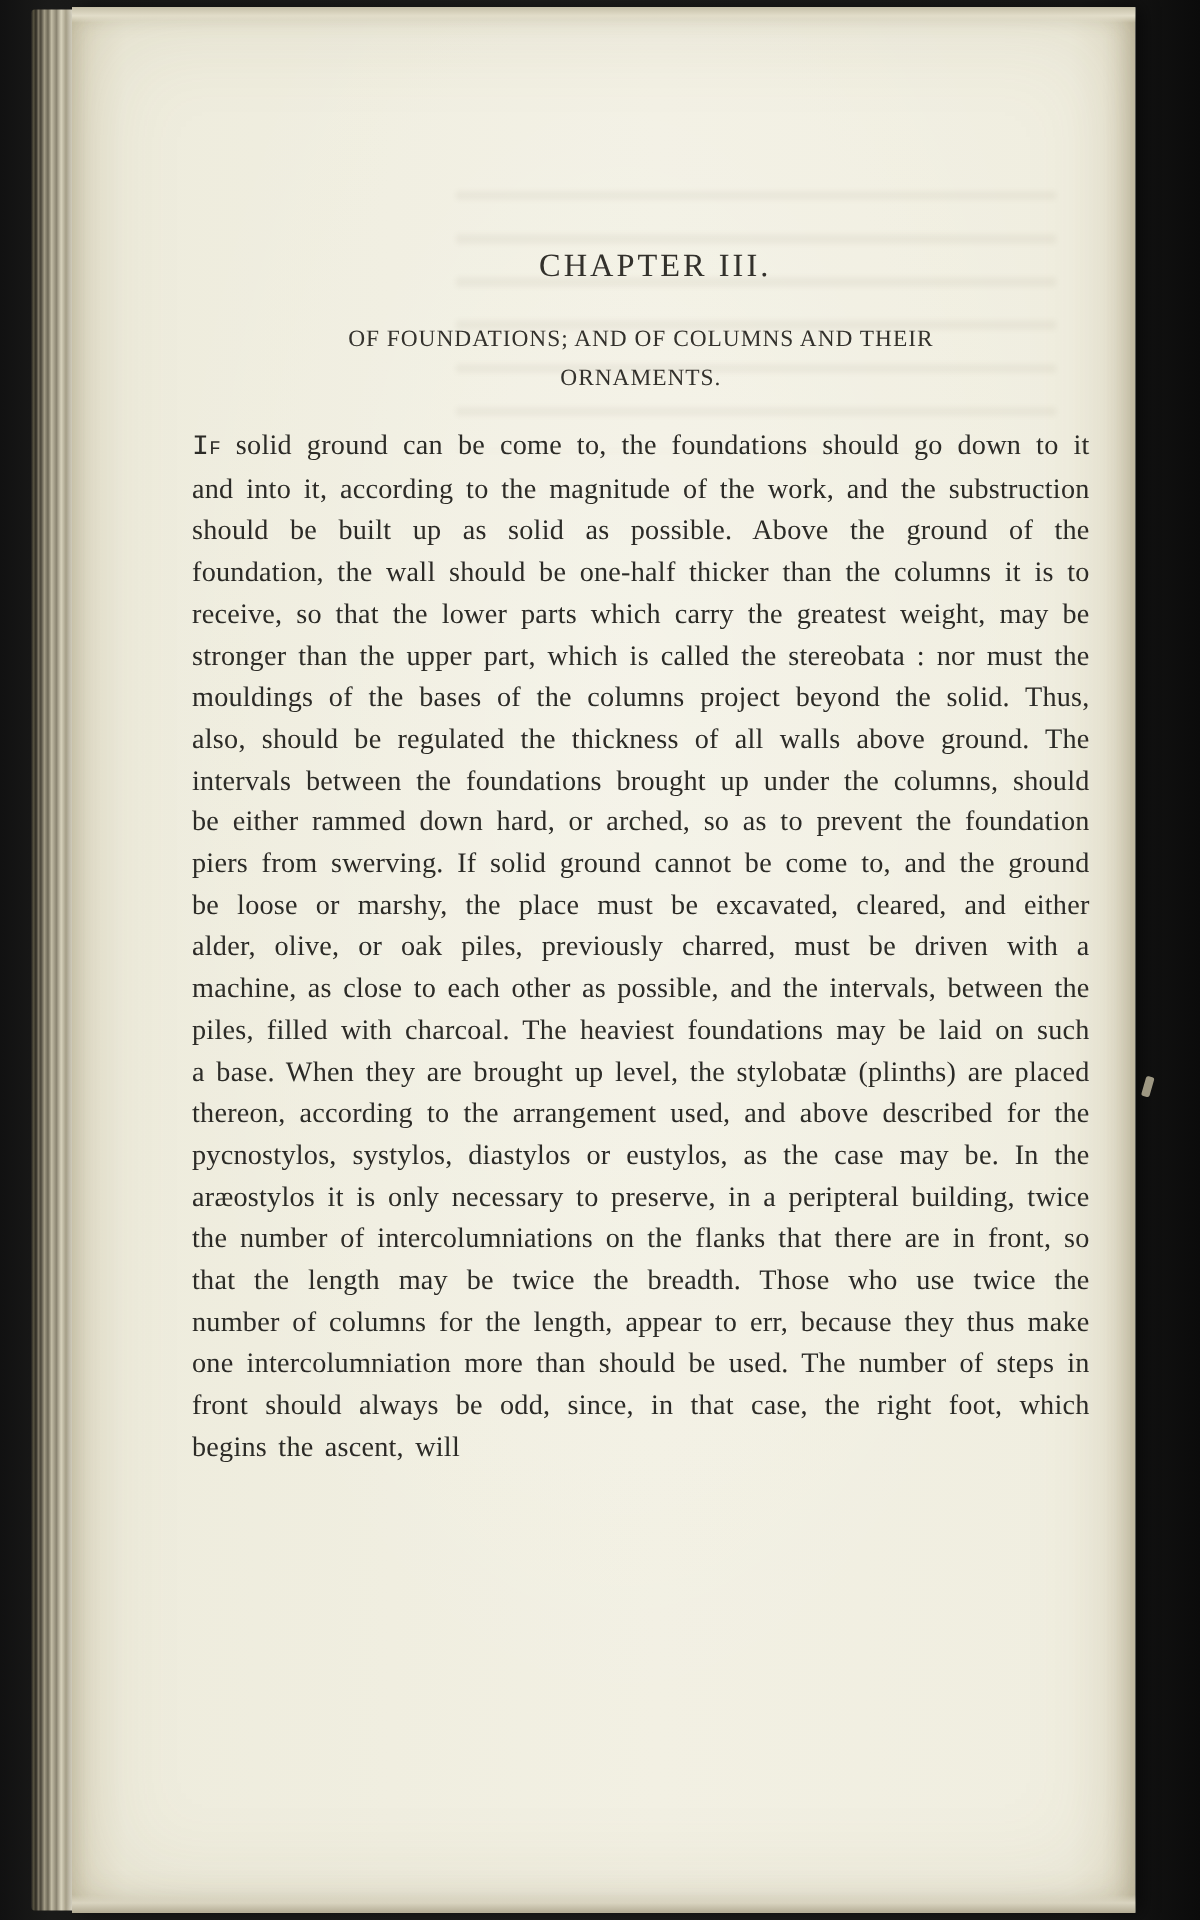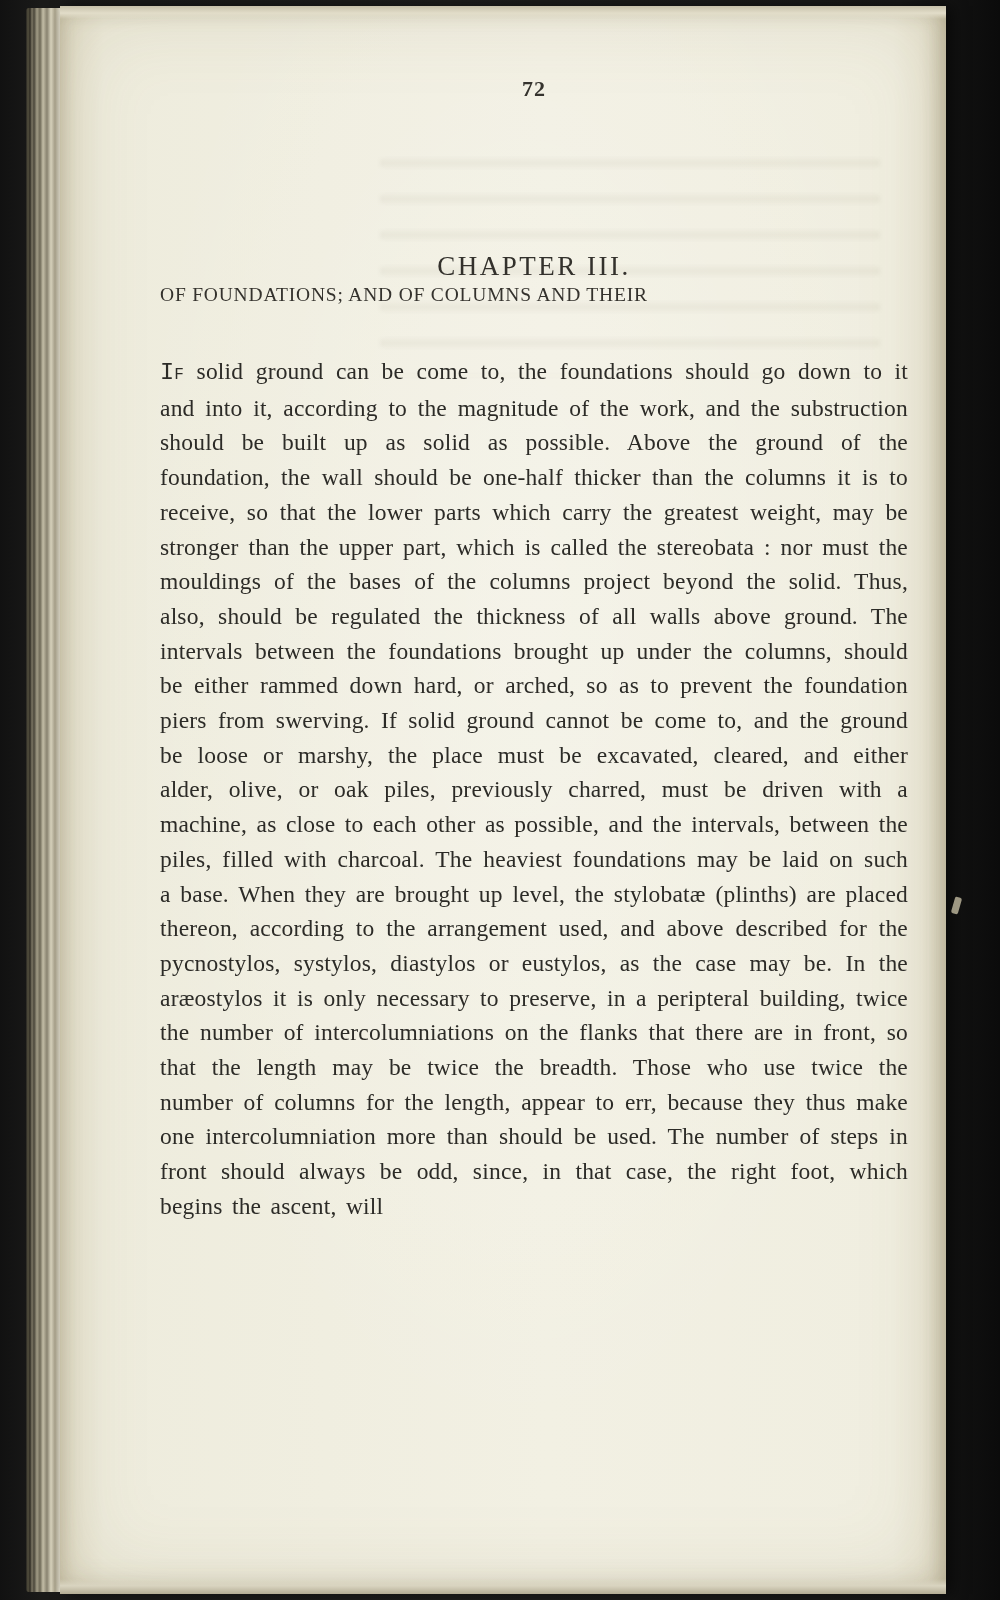--- a/index.html
+++ b/index.html
@@ -108,40 +108,38 @@
     text-align: center;
     font-size: 22px;
     font-weight: bold;
     letter-spacing: 1px;
     color: #35332e;
   }
 
   .chapter-heading {
     position: absolute;
     top: 200px;
-    left: 0;
+    left: 12px;
     width: 100%;
     text-align: center;
     font-size: 27px;
     letter-spacing: 2.5px;
     color: #33312c;
-    margin-top: 45px;
   }
 
   .section-title {
     position: absolute;
     top: 260px;
     left: 0;
     width: 100%;
-    text-align: left;
+    text-align: center;
     font-size: 19.5px;
     line-height: 33px;
     letter-spacing: 0.8px;
     color: #34322d;
-    margin-top: 12px;
   }
 
   .body-paragraph {
     position: absolute;
     top: 348px;
     left: 0;
     width: 748px;
     margin: 0;
     font-size: 23.5px;
     line-height: 34.7px;
@@ -157,25 +155,25 @@
 </style>
 </head>
 <body>
 
 <div class="page-edges"></div>
 
 <div class="page">
   <div class="showthrough"></div>
 
   <div class="content">
-    <div class="page-number">72</div>
 
     <div class="chapter-heading">CHAPTER III.</div>
 
     <div class="section-title">
       <div>OF FOUNDATIONS; AND OF COLUMNS AND THEIR</div>
+      <div>ORNAMENTS.</div>
     </div>
 
     <p class="body-paragraph"><span class="lead">If</span><span> solid ground can be come to, the foundations should go down to it and into it, according to the magnitude of the work, and the substruction should be built up as solid as possible. Above the ground of the foundation, the wall should be one-half thicker than the columns it is to receive, so that the lower parts which carry the greatest weight, may be stronger than the upper part, which is called the stereobata : nor must the mouldings of the bases of the columns project beyond the solid. Thus, also, should be regulated the thickness of all walls above ground. The intervals between the foundations brought up under the columns, should be either rammed down hard, or arched, so as to prevent the foundation piers from swerving. If solid ground cannot be come to, and the ground be loose or marshy, the place must be excavated, cleared, and either alder, olive, or oak piles, previously charred, must be driven with a machine, as close to each other as possible, and the intervals, between the piles, filled with charcoal. The heaviest foundations may be laid on such a base. When they are brought up level, the stylobatæ (plinths) are placed thereon, according to the arrangement used, and above described for the pycnostylos, systylos, diastylos or eustylos, as the case may be. In the aræostylos it is only necessary to preserve, in a peripteral building, twice the number of intercolumniations on the flanks that there are in front, so that the length may be twice the breadth. Those who use twice the number of columns for the length, appear to err, because they thus make one intercolumniation more than should be used. The number of steps in front should always be odd, since, in that case, the right foot, which begins the ascent, will</span></p>
   </div>
 </div>
 
 <div class="gutter-mark"></div>
 
 </body></html>

